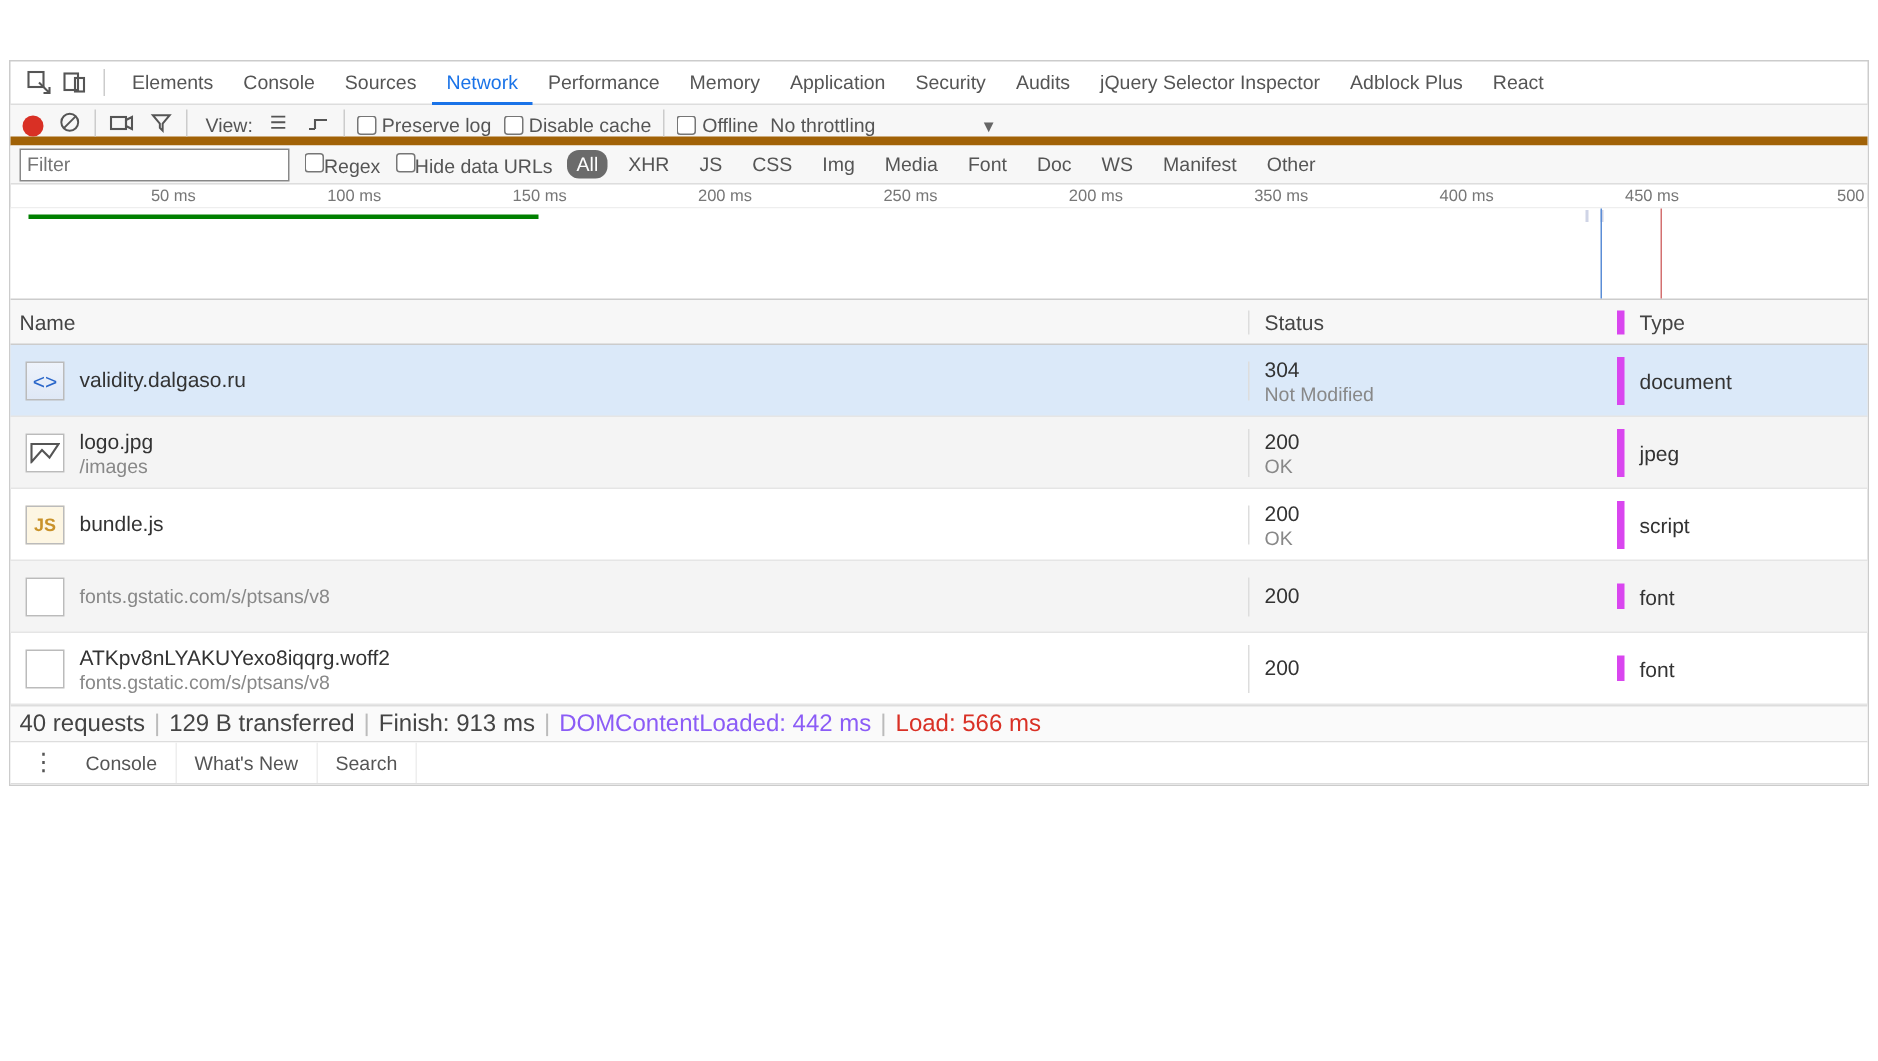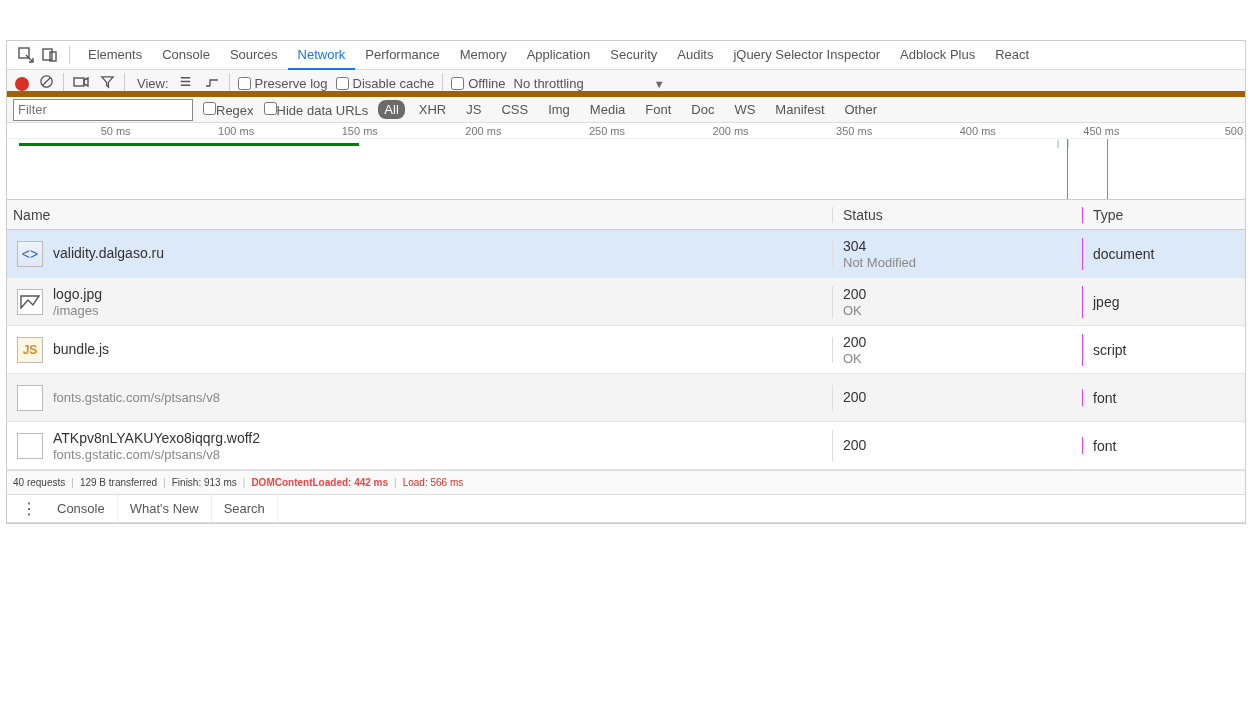--- a/index.html
+++ b/index.html
@@ -144,21 +144,21 @@
   .theadrow {
     display:flex;
     height:34px;
     align-items:center;
     background:#f7f7f7;
     border-bottom:1px solid #ccc;
     font-size:14px;
     color:#444;
   }
   .col-name { flex:0 0 826px; padding-left:6px; border-right:1px solid #ddd;}
-  .col-status { flex:0 0 250px; padding-left:10px; border-right:1px solid #d946ef;}
+  .col-status { flex:0 0 250px; padding-left:10px; border-right:5px solid #d946ef;}
   .col-type { flex:1; padding-left:10px;}
   
   .trow {
     display:flex;
     align-items:center;
     border-bottom:1px solid #e5e5e5;
     min-height:48px;
     font-size:14px;
     color:#333;
   }
@@ -184,25 +184,25 @@
   
   .statusbar {
     height:28px;
     display:flex;
     align-items:center;
     gap:6px;
     padding:0 6px;
     border-top:1px solid #ddd;
     border-bottom:1px solid #ddd;
     background:#fafafa;
-    font-size:10px;
+    font-size:16px;
     color:#444;
   }
   .statusbar .sepc { color:#bbb; }
-  .statusbar .dcl { color:#ef4444;font-weight:bold;}
+  .statusbar .dcl { color:#8b5cf6;}
   .statusbar .load { color:#d93025;}
   
   .drawer {
     height:32px;
     display:flex;
     align-items:center;
     gap:0;
     padding:0 6px;
     border-bottom:1px solid #ddd;
     background:#fff;

